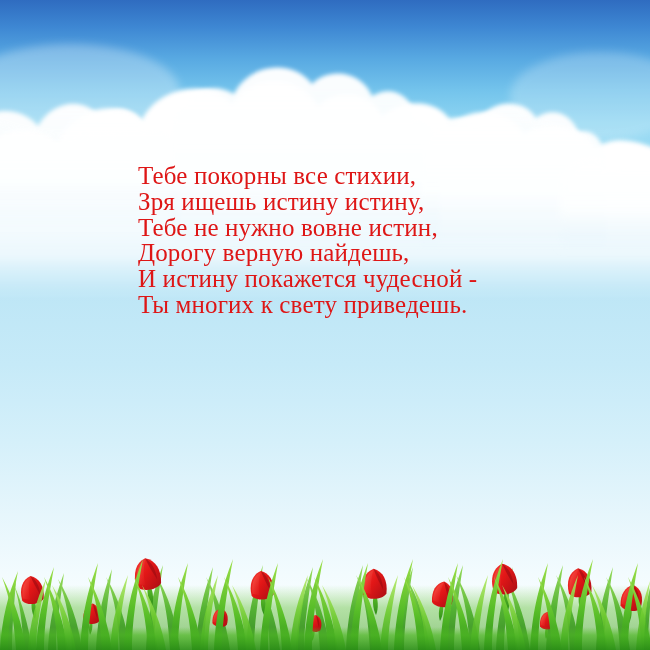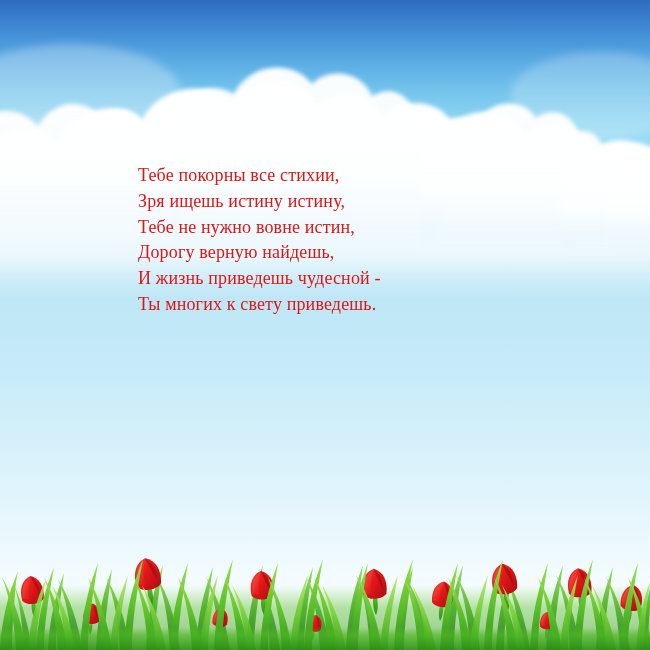--- a/index.html
+++ b/index.html
@@ -41,21 +41,21 @@
     pointer-events: none;
   }
 
   
   #poem {
     position: absolute;
     left: 138px;
     top: 163px;
     width: 400px;
     color: #de1616;
-    font-size: 18px;
+    font-size: 25px;
     line-height: 25.8px;
     letter-spacing: 0.15px;
     white-space: nowrap;
   }
   #poem .pline {
     display: block;
     height: 25.8px;
   }
 
   
@@ -170,21 +170,21 @@
 
     <ellipse cx="70" cy="92" rx="110" ry="48" fill="#ffffff" opacity="0.28" filter="url(#softBlur2)"></ellipse>
     <ellipse cx="600" cy="96" rx="90" ry="44" fill="#ffffff" opacity="0.22" filter="url(#softBlur2)"></ellipse>
   </svg>
 
   <div id="poem">
     <span class="pline">Тебе покорны все стихии,</span>
     <span class="pline">Зря ищешь истину истину,</span>
     <span class="pline">Тебе не нужно вовне истин,</span>
     <span class="pline">Дорогу верную найдешь,</span>
-    <span class="pline">И жизнь приведешь чудесной -</span>
+    <span class="pline">И истину покажется чудесной -</span>
     <span class="pline">Ты многих к свету приведешь.</span>
   </div>
 
   <svg class="meadow" viewBox="0 0 650 135" preserveAspectRatio="none" xmlns="http://www.w3.org/2000/svg">
     <defs>
       <linearGradient id="bladeA" x1="0" y1="1" x2="0" y2="0">
         <stop offset="0%" stop-color="#2d8f1b"></stop>
         <stop offset="45%" stop-color="#57bd28"></stop>
         <stop offset="100%" stop-color="#9ee04a"></stop>
       </linearGradient>

